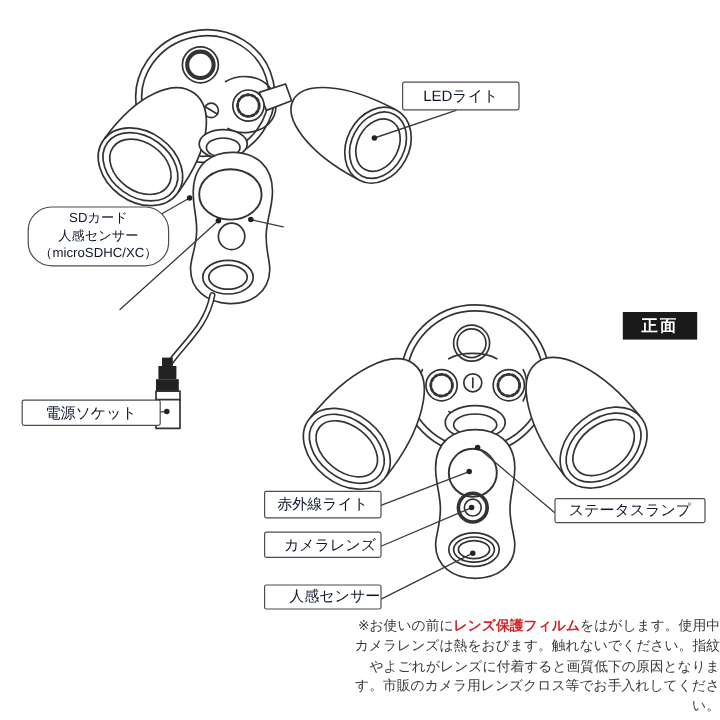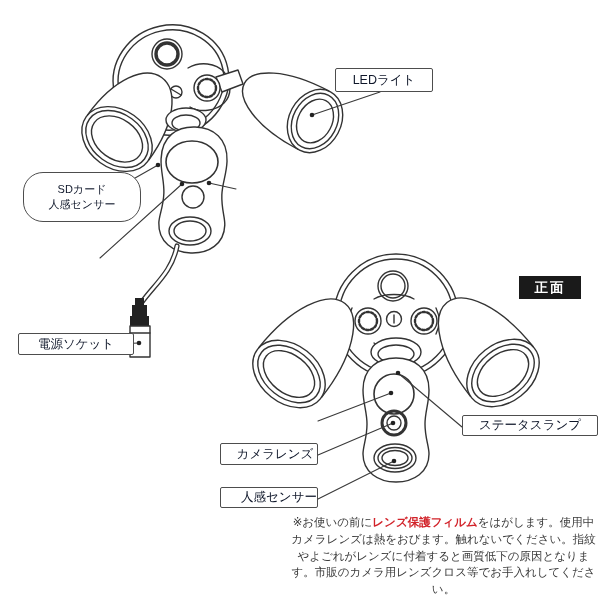--- a/index.html
+++ b/index.html
@@ -13,21 +13,21 @@
     display:flex;flex-direction:column;align-items:center;justify-content:center;
     font-size:12.5px;line-height:1.2;color:#0f172a;text-align:left;box-sizing:border-box;
   }
   .label.small{font-size:11px;line-height:1.35;}
   .badge{
     position:absolute;z-index:2;background:#1a1a1a;color:#fff;font-weight:bold;font-size:13.5px;
     display:flex;align-items:center;justify-content:center;box-sizing:border-box;letter-spacing:2px;
   }
   .note{
     position:absolute;z-index:2;left:287px;top:514px;width:313px;
-    font-size:11.5px;line-height:16.8px;color:#3a3a3a;text-align:center;
+    font-size:11.5px;line-height:16.8px;color:#3a3a3a;text-align:right;
   }
   .note .hl{color:#d2232a;font-weight:bold;}
 </style>
 </head>
 <body>
 
 <div class="stage">
 
   <svg class="art" width="600" height="600" viewBox="0 0 600 600">
     <g stroke="#333" stroke-width="1.4" fill="none" stroke-linecap="round" stroke-linejoin="round">
@@ -164,42 +164,46 @@
     </g>
   </svg>
 
   <div class="label" style="left:335px;top:68px;width:98px;height:24px;">
     <span>LEDライト</span>
   </div>
 
   <div class="label small" style="left:23px;top:172px;width:118px;height:50px;border-radius:20px;">
     <span>SDカード</span>
     <span>人感センサー</span>
+    <span>（microSDHC/XC）</span>
   </div>
 
 
 
   <div class="label" style="left:18px;top:333px;width:116px;height:22px;">
     <span>電源ソケット</span>
   </div>
 
-  <div class="badge" style="left:519px;top:260px;width:62px;height:23px;margin-top:16px;">
+  <div class="badge" style="left:519px;top:260px;width:62px;height:23px;">
     <span>正面</span>
   </div>
 
+  <div class="label" style="left:220px;top:409px;width:98px;height:23px;">
+    <span>赤外線ライト</span>
+  </div>
 
   <div class="label" style="left:220px;top:443px;width:98px;height:22px;padding-left:12px;">
     <span>カメラレンズ</span>
   </div>
 
   <div class="label" style="left:220px;top:487px;width:98px;height:21px;padding-left:20px;">
     <span>人感センサー</span>
   </div>
 
-  <div class="label" style="left:462px;top:415px;width:136px;height:21px;">
+  <div class="label" style="left:462px;top:415px;width:126px;height:21px;">
     <span>ステータスランプ</span>
   </div>
 
   <div class="note">
     <span>※お使いの前に</span><span class="hl">レンズ保護フィルム</span><span>をはがします。使用中カメラレンズは熱をおびます。触れないでください。指紋やよごれがレンズに付着すると画質低下の原因となります。市販のカメラ用レンズクロス等でお手入れしてください。</span>
   </div>
 
 </div>
 
 </body></html>

